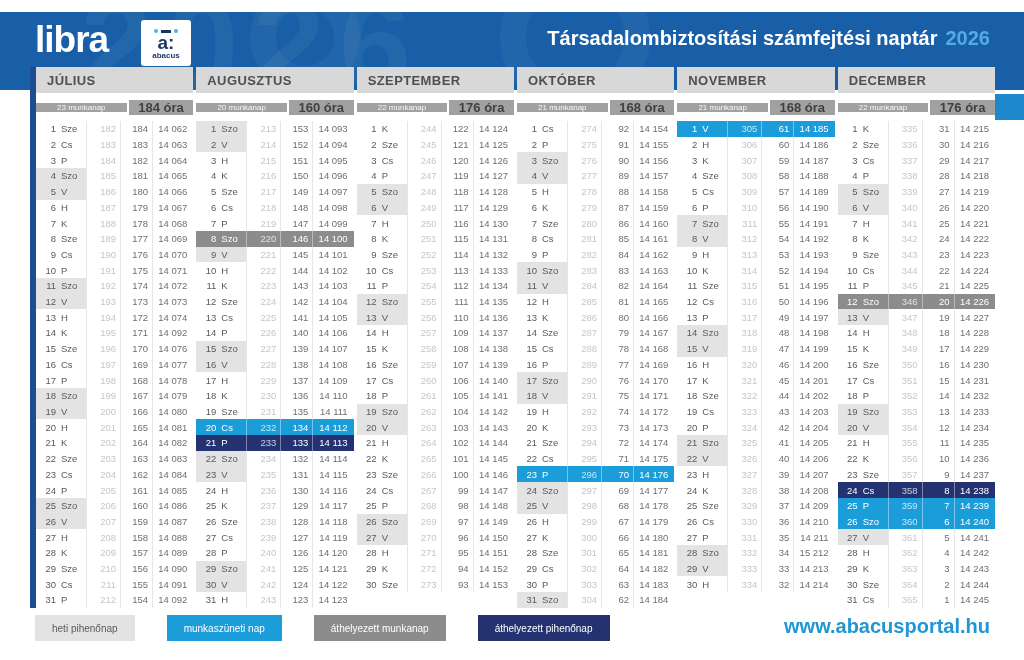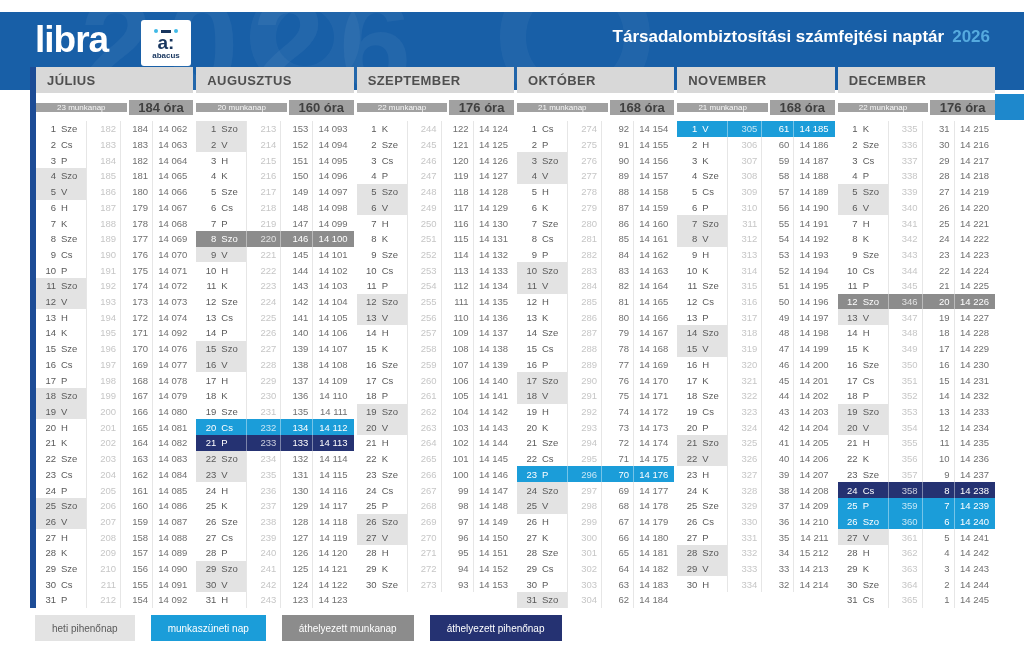--- a/index.html
+++ b/index.html
@@ -30,21 +30,21 @@
     background:#fff; border-radius:3px; display:flex; flex-direction:column;
     align-items:center; justify-content:center; padding-top:2px;
   }
   .logo-marks { display:flex; align-items:center; gap:3px; height:6px; }
   .logo-marks .dot { width:4px; height:4px; border-radius:50%; background:#3fb9e6; }
   .logo-marks .dash { width:10px; height:3px; background:#17355e; }
   .logo-a { font-size:19px; font-weight:bold; color:#17355e; line-height:17px; }
   .logo-name { font-size:8px; font-weight:bold; color:#17355e; line-height:9px; }
   .title {
     position:absolute; right:34px; top:15px;
-    font-size:17px; font-weight:bold; color:#fff; white-space:nowrap;
+    font-size:20px; font-weight:bold; color:#fff; white-space:nowrap;
   }
   .title .year { color:var(--year,#55aadf); margin-left:8px; }
 
   
   .left-bar {
     position:absolute; left:30px; top:67px; width:6px; height:541px;
     background:#1d4c96;
   }
   .right-cap {
     position:absolute; left:995px; top:94px; width:29px; height:26px;
@@ -87,21 +87,21 @@
   .t-wm { background:var(--workmoved,#8c8c8c); }
   .t-h .c-num, .t-h .c-name, .t-h .c-rem, .t-h .c-code,
   .t-rm .c-num, .t-rm .c-name, .t-rm .c-rem, .t-rm .c-code,
   .t-wm .c-num, .t-wm .c-name, .t-wm .c-rem, .t-wm .c-code { color:#fff; }
   .t-h .c-doy, .t-rm .c-doy, .t-wm .c-doy { color:rgba(255,255,255,.75); }
   .t-h .c-doy, .t-h .c-rem, .t-h .c-code,
   .t-rm .c-doy, .t-rm .c-rem, .t-rm .c-code,
   .t-wm .c-doy, .t-wm .c-rem, .t-wm .c-code { border-left-color:rgba(255,255,255,.4); }
 
   
-  .legend { position:absolute; left:35px; top:615px; display:flex; gap:16px;text-align:right; }
+  .legend { position:absolute; left:35px; top:615px; display:flex; gap:32px;text-align:right; }
   .chip {
     height:26px; display:flex; align-items:center; justify-content:center;
     padding:0 17px; font-size:10px; white-space:nowrap;
   }
   .chip.we { background:var(--weekend,#e3e3e3); color:#5a5a5a; }
   .chip.h  { background:var(--holiday,#1b9dd9); color:#fff; }
   .chip.rm { background:var(--restmoved,#253272); color:#fff; }
   .chip.wm { background:var(--workmoved,#8c8c8c); color:#fff; }
   .site {
     position:absolute; right:34px; top:615px;
@@ -1849,14 +1849,15 @@
       </div>
     </div>
 
   <div class="legend" id="legend">
       <div class="chip we">heti pihenőnap</div>
       <div class="chip h">munkaszüneti nap</div>
       <div class="chip wm">áthelyezett munkanap</div>
       <div class="chip rm">áthelyezett pihenőnap</div>
     </div>
 
+  <a class="site" href="#">www.abacusportal.hu</a>
 
 </div>
 
 </body></html>

